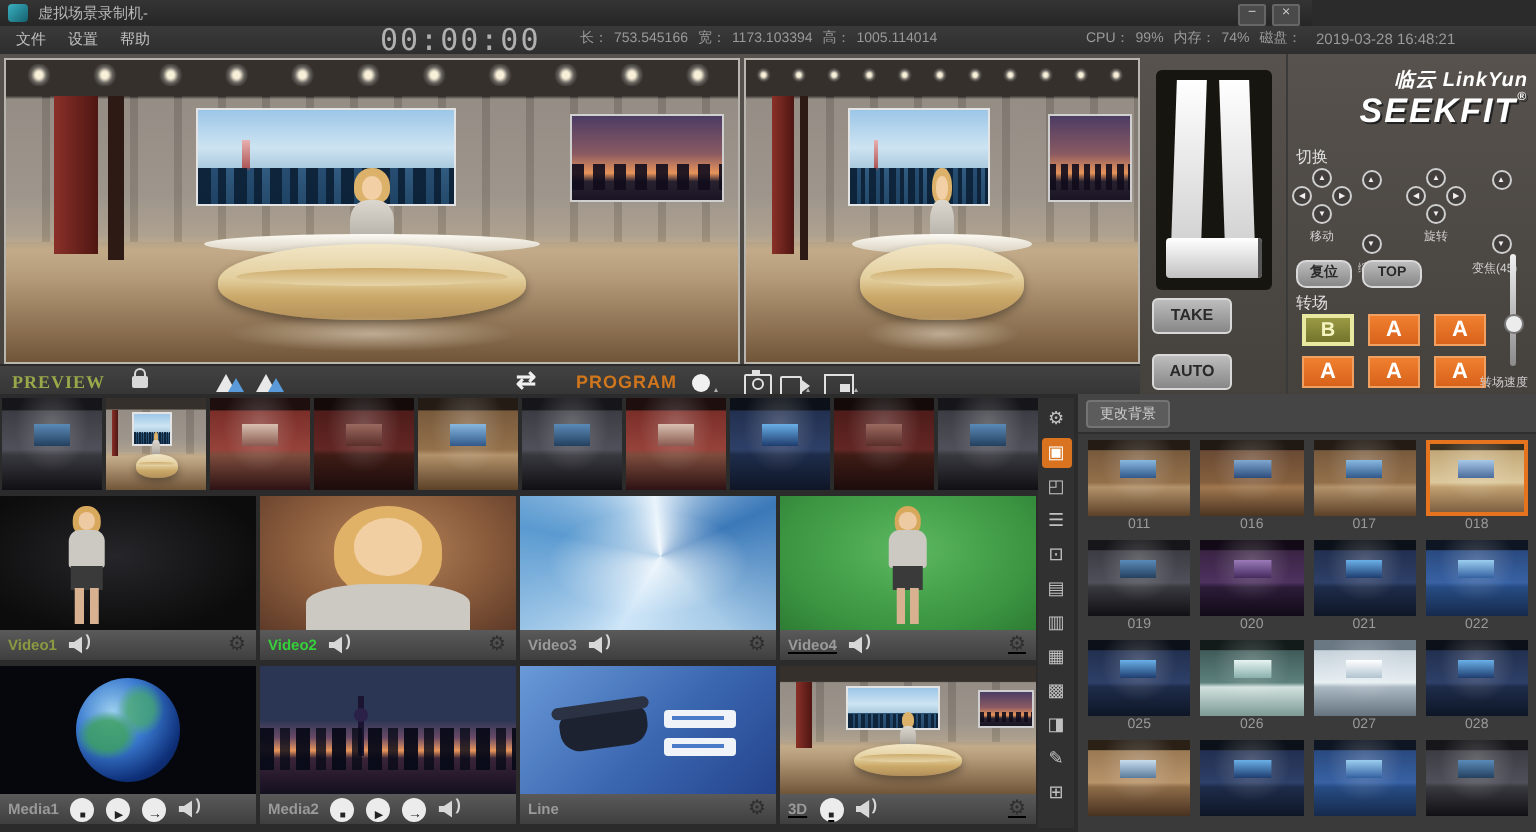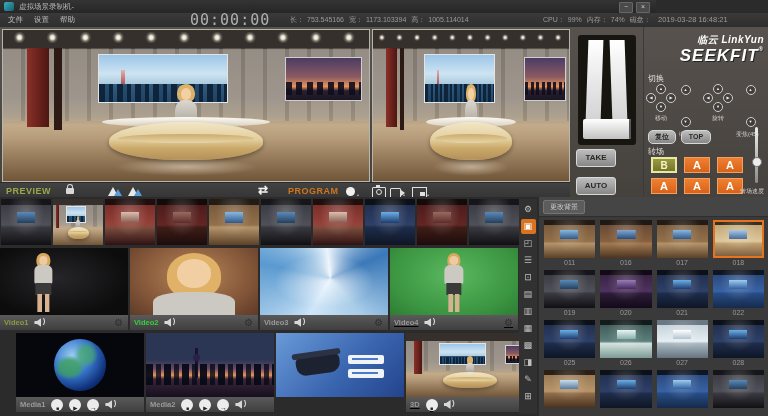--- a/index.html
+++ b/index.html
@@ -39,21 +39,21 @@
   .st-hair{position:absolute;left:16%;top:0;width:68%;height:44%;border-radius:50% 50% 40% 40%;background:#dcb26a;}
   .st-face{position:absolute;left:30%;top:10%;width:40%;height:28%;border-radius:50%;background:#f2cfa4;}
   .st-body{position:absolute;left:6%;top:38%;width:88%;height:62%;border-radius:40% 40% 20% 20%;background:linear-gradient(180deg,#dcd8d0,#aaa69e);}
   .st-desktop{position:absolute;left:27%;top:57.5%;width:46%;height:7%;border-radius:50%;background:linear-gradient(#fcfaf4,#d8d0be);}
   .st-desk{position:absolute;left:29%;top:61%;width:42%;height:25%;border-radius:50% 50% 45% 45%;background:linear-gradient(180deg,#f2e6c6 0%,#e3cf9e 45%,#caa868 70%,#b3905a 100%);box-shadow:0 2px 4px rgba(0,0,0,.35);}
   .st-desk::before{content:"";position:absolute;left:6%;right:6%;top:32%;height:24%;border-radius:50%;background:linear-gradient(180deg,#c8a360,#e8d8ae);opacity:.85;}
   .st-glow{position:absolute;left:30%;top:85%;width:40%;height:12%;border-radius:50%;background:radial-gradient(ellipse,rgba(255,248,230,.45),transparent 70%);}
   
   .pvbar{position:absolute;left:0;top:155px;width:570px;height:15px;background:linear-gradient(#424242,#353535);border-top:1px solid #2a2a2a;}
   .pv-label{position:absolute;top:3px;font-size:9px;font-weight:bold;letter-spacing:.5px;}
-  .pv-prev{left:6px;color:#9aa84a;}
+  .pv-prev{left:6px;color:#9aa84a;font-family:Liberation Serif, serif;}
   .pv-prog{left:288px;color:#d0761c;}
   .ic-lock{position:absolute;left:66px;top:5px;width:8px;height:6px;background:#d8d8d8;border-radius:1px;}
   .ic-lock::before{content:"";position:absolute;left:1px;top:-4px;width:4px;height:4px;border:1.5px solid #d8d8d8;border-bottom:none;border-radius:3px 3px 0 0;}
   .ic-mt{position:absolute;top:3px;width:14px;height:10px;}
   .ic-mt::before{content:"";position:absolute;bottom:0;left:0;border-left:5px solid transparent;border-right:5px solid transparent;border-bottom:9px solid #e8e8e8;}
   .ic-mt::after{content:"";position:absolute;bottom:0;left:6px;border-left:4px solid transparent;border-right:4px solid transparent;border-bottom:7px solid #5a9ad8;}
   .mt1{left:108px;}  .mt2{left:128px;}
   .ic-swap{position:absolute;left:258px;top:0px;color:#f0f0f0;font-size:12px;font-weight:bold;}
   .ic-swap::before{content:"⇄";}
   .ic-rec{position:absolute;left:346px;top:4px;width:9px;height:9px;border-radius:50%;background:#f0f0f0;}
@@ -120,21 +120,21 @@
   .tone-cream{--c1:#3a2e1e;--c2:#c2a878;--c3:#dcc89c;--c4:#c0a070;--c5:#74563a;--s1:#a8c8e8;--s2:#4a6a9a;}
   .tone-navy{--c1:#0c1018;--c2:#223050;--c3:#2e4068;--c4:#1e2c4a;--c5:#0e1626;--s1:#6ab0e8;--s2:#1e3c6e;}
   .tone-blue{--c1:#0e1624;--c2:#2a4a80;--c3:#3862a4;--c4:#264c84;--c5:#162a4c;--s1:#9ccef0;--s2:#3260a0;}
   .tone-teal{--c1:#121a1a;--c2:#405c5a;--c3:#5c807c;--c4:#d2e2de;--c5:#7c9a94;--s1:#e8f4f2;--s2:#88b0ac;}
   .tone-white{--c1:#6a7884;--c2:#c6d2da;--c3:#e6eef2;--c4:#aab8c2;--c5:#65747f;--s1:#ffffff;--s2:#b0c4d0;}
   .tone-purple{--c1:#120a16;--c2:#3a2444;--c3:#4e3260;--c4:#2c1c38;--c5:#120a18;--s1:#9a7ab8;--s2:#442a5e;}
   .tone-tan{--c1:#2a2016;--c2:#9a7a54;--c3:#b8946a;--c4:#8e6c48;--c5:#483220;--s1:#c8ddee;--s2:#5a7a9a;}
   
   .cell{position:absolute;width:128px;}
   .vc1{left:0;} .vc2{left:130px;} .vc3{left:260px;} .vc4{left:390px;text-decoration:underline;}
-  .vrow{top:51px;} .mrow{top:136px;padding-left:16px;}
+  .vrow{top:51px;} .mrow{top:136px;}
   .vthumb{position:relative;width:128px;height:67px;overflow:hidden;background:#101010;}
   .mthumb{position:relative;width:128px;height:64px;overflow:hidden;background:#101010;}
   .cellbar{position:relative;width:128px;height:15px;background:linear-gradient(#5a5a5a,#3f3f3f);display:flex;align-items:center;}
   .cname{font-size:7.5px;font-weight:bold;color:#9a9a9a;margin-left:4px;margin-right:6px;white-space:nowrap;}
   .cname.olive{color:#8a9a40;} .cname.green{color:#35d03a;}
   .ic-spk{position:relative;width:11px;height:9px;flex:0 0 auto;}
   .ic-spk::before{content:"";position:absolute;left:0;top:0;width:7px;height:9px;background:#d8d8d8;clip-path:polygon(0 33%,36% 33%,100% 0,100% 100%,36% 67%,0 67%);}
   .ic-spk::after{content:")";position:absolute;right:0;top:-2px;font-size:8px;color:#d8d8d8;font-weight:bold;}
   .ic-gear{margin-left:auto;margin-right:5px;font-size:10px;color:#2e2e2e;line-height:10px;}
   .ic-gear::before{content:"⚙";}
@@ -452,20 +452,24 @@
         <span class="cbtn cb-loop"></span>
         <span class="ic-spk"></span>
       </div>
     </div>
     <div class="cell mrow vc3">
       <div class="mthumb linebg">
         <div class="line-phone"></div>
         <div class="line-pill lp1"></div>
           <div class="line-pill lp2"></div>
       </div>
+      <div class="cellbar">
+        <span class="cname">Line</span>
+        <span class="ic-gear"></span>
+      </div>
     </div>
     <div class="cell mrow vc4">
       <div class="mthumb sel">
         <div class="studio">
             <div class="st-panels"></div>
             <div class="st-colred"></div>
             <div class="st-screen"></div>
             <div class="st-side"></div>
             <div class="st-person">
               <div class="st-hair"></div>

